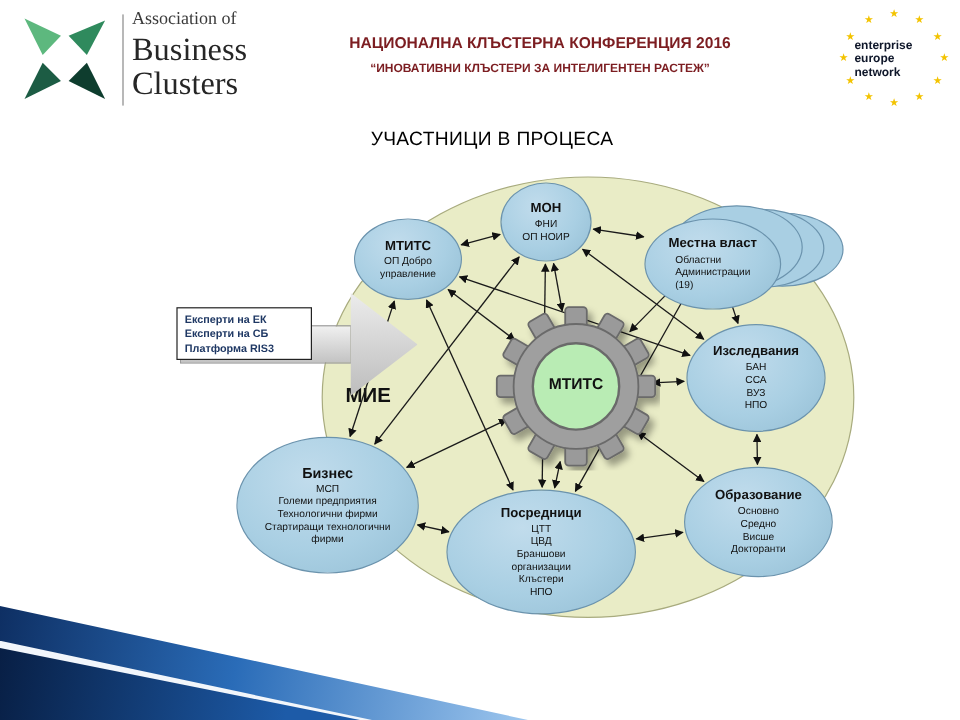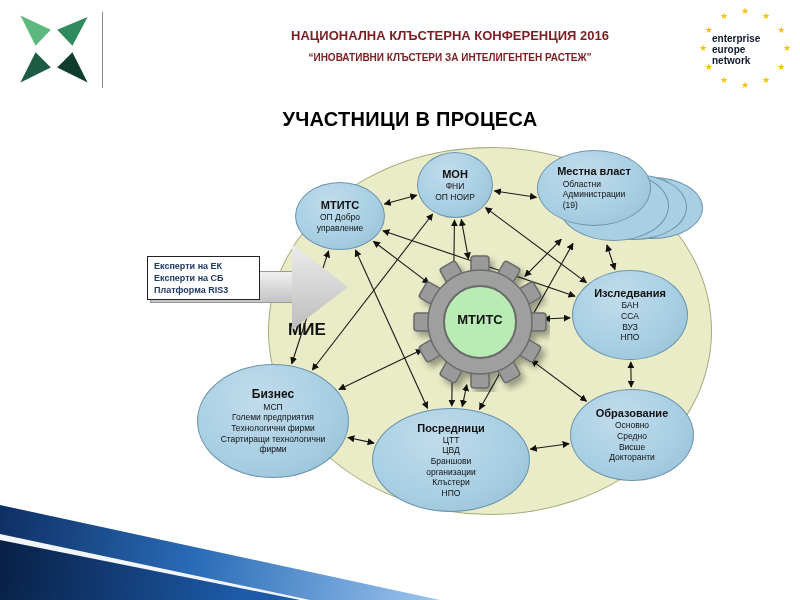--- a/index.html
+++ b/index.html
@@ -16,37 +16,37 @@
   .conf{position:absolute;left:230px;top:28px;width:440px;text-align:center;
         color:#7c1d21;font-weight:bold;}
   .conf-l1{font-size:13px;margin-bottom:9px;}
   .conf-l2{font-size:10px;}
   .een{position:absolute;left:695px;top:6px;width:100px;height:92px;}
   .een-text{position:absolute;left:17px;top:27px;color:#0f172a;font-weight:bold;
             font-size:10px;line-height:1.1;}
   .star{position:absolute;color:#f3c300;font-size:9px;line-height:1;}
 
   .heading{position:absolute;left:110px;top:108px;width:600px;text-align:center;
-           font-size:20px;font-weight:bold;color:#000;letter-spacing:0.3px;}
+           font-size:16px;font-weight:normal;color:#000;letter-spacing:0.3px;}
 
   
   .field{position:absolute;left:268px;top:147px;width:444px;height:368px;border-radius:50%;
          background:#e9ecc6;border:1px solid #a8ab7e;z-index:1;}
   #edges{position:absolute;left:0;top:0;width:800px;height:600px;z-index:3;pointer-events:none;}
   #edges line{stroke:#1a1a1a;stroke-width:1.1px;}
 
   .node{position:absolute;border-radius:50%;z-index:5;text-align:center;color:#111;
         background:radial-gradient(ellipse at 40% 30%, #c1dcec 0%, #a9cfe3 55%, #94bed4 100%);
         border:1px solid #6b93ad;display:flex;flex-direction:column;
         align-items:center;justify-content:center;}
   .node .t{font-weight:bold;font-size:11px;line-height:1.2;}
   .node .d{font-size:8.5px;line-height:1.25;white-space:pre-line;}
   .n-mtits{left:295px;top:182px;width:90px;height:68px;}
   .n-mon{left:417px;top:152px;width:76px;height:66px;}
-  .n-mestna{left:537px;top:150px;width:114px;height:76px;}
+  .n-mestna{left:537px;top:182px;width:114px;height:76px;}
   .n-mestna .d{text-align:left;}
   .n-izsled{left:572px;top:270px;width:116px;height:90px;}
   .n-obraz{left:570px;top:389px;width:124px;height:92px;}
   .n-posred{left:372px;top:408px;width:158px;height:104px;}
   .n-biznes{left:197px;top:364px;width:152px;height:114px;}
   .n-biznes .t{font-size:12px;}
   .ghost{position:absolute;border-radius:50%;background:#a9cfe3;border:1px solid #6b93ad;}
   .g1{left:559px;top:171px;width:110px;height:70px;z-index:4;}
   .g2{left:581px;top:174px;width:106px;height:66px;z-index:3;}
   .g3{left:601px;top:177px;width:102px;height:62px;z-index:2;}
@@ -80,20 +80,25 @@
 
 <div id="stage">
 
   <svg class="abc-icon" viewBox="0 0 100 100">
     <polygon points="8,8 46,26 27,46" fill="#5db87e"></polygon>
     <polygon points="92,10 54,26 73,46" fill="#2f8a5d"></polygon>
     <polygon points="8,92 27,54 46,73" fill="#1c5c44"></polygon>
     <polygon points="92,92 73,54 54,73" fill="#0e3d2e"></polygon>
   </svg>
   <div class="abc-sep"></div>
+  <div class="abc-text">
+    <div class="abc-l1">Association of</div>
+    <div class="abc-l2">Business</div>
+    <div class="abc-l3">Clusters</div>
+  </div>
 
   <div class="conf">
     <div class="conf-l1">НАЦИОНАЛНА КЛЪСТЕРНА КОНФЕРЕНЦИЯ 2016</div>
     <div class="conf-l2">“ИНОВАТИВНИ КЛЪСТЕРИ ЗА ИНТЕЛИГЕНТЕН РАСТЕЖ”</div>
   </div>
 
   <div class="een">
     <div id="een-stars" style="position:absolute;inset:0;">
         <span class="star" style="left: 88px; top: 38px;">★</span>
         <span class="star" style="left: 82.3731px; top: 56.5px;">★</span>

